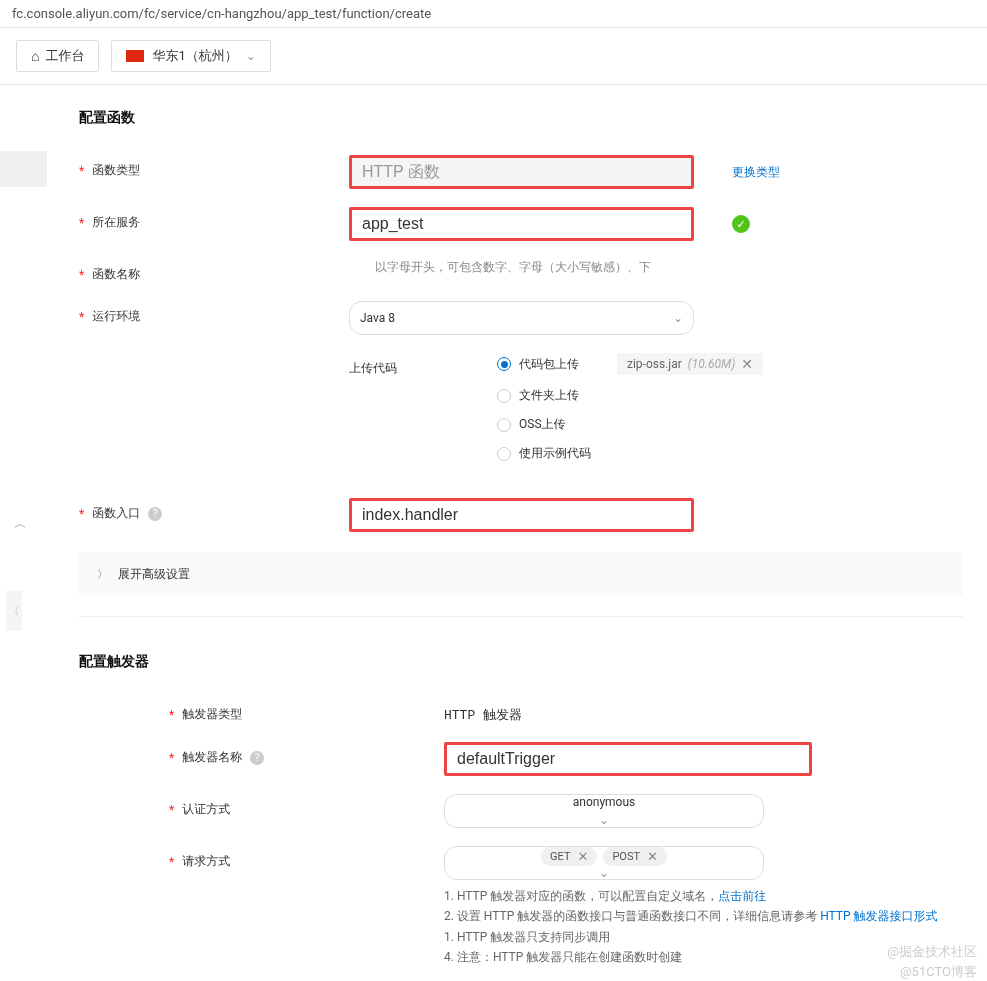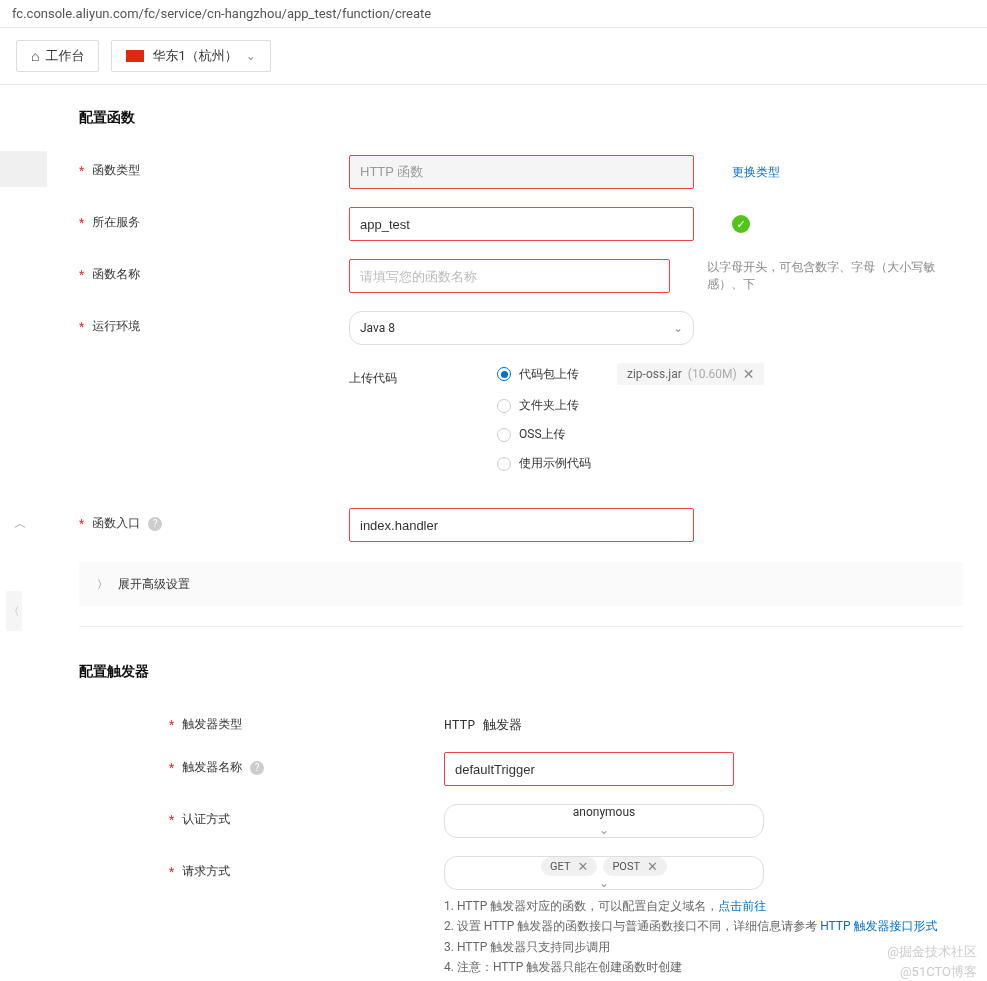--- a/index.html
+++ b/index.html
@@ -22,41 +22,41 @@
     .main { flex: 1; padding: 24px 24px 24px 32px; }
     .section-title { font-size: 14px; font-weight: 600; margin-bottom: 28px; color: #111; }
     
     .form-row { display: flex; align-items: flex-start; margin-bottom: 18px; }
     .form-label { width: 270px; padding-top: 7px; font-size: 12px; color: #333; display: flex; align-items: center; gap: 4px; }
     .form-label.shifted { margin-left: 90px; width: 275px; }
     .required { color: #f5222d; margin-right: 4px; }
     .form-control-area { flex: 1; display: flex; flex-direction: column; }
     .control-line { display: flex; align-items: center; gap: 12px; }
     
-    .text-input { width: 345px; height: 34px; padding: 0 10px; border: 1px solid #ef4444; border-radius: 2px; font-size: 13px; color: #333; }
+    .text-input { width: 345px; height: 34px; padding: 0 10px; border: 3px solid #ef4444; border-radius: 2px; font-size: 16px; color: #333; }
     .text-input::placeholder { color: #bbb; }
     .text-input.disabled { background: #f5f5f5; color: #999; }
-    .text-input.wide { width: 290px; }
+    .text-input.wide { width: 368px; }
     
     .select-box { width: 345px; height: 34px; padding: 0 10px; border: 1px solid #ddd; border-radius: 13px; display: flex; align-items: center; justify-content: space-between; cursor: pointer; font-size: 12px; background: #fff; }
     .select-box.shifted-width { width: 320px; flex-direction: column; }
     .chevron { color: #999; font-size: 12px; }
     
     .link { color: #0070cc; cursor: pointer; font-size: 12px; }
     .check-ok { width: 18px; height: 18px; background: #52c41a; border-radius: 50%; display: inline-flex; align-items:center; justify-content:center; color:#fff; font-size:11px; }
     .help-text { font-size: 12px; color: #888; }
     .help-icon { width: 14px; height: 14px; background: #ccc; border-radius: 50%; display: inline-flex; align-items:center; justify-content:center; color:#fff; font-size:10px; margin-left:4px; }
     
     .radio-group { display: flex; flex-direction: column; gap: 12px; }
     .radio-row { display: flex; align-items: center; gap: 8px; font-size: 12px; }
     .radio-input { width: 14px; height: 14px; border: 1px solid #ccc; border-radius: 50%; display:inline-flex; align-items:center; justify-content:center; }
     .radio-input.checked { border-color: #0070cc; }
     .radio-input.checked::after { content:''; width:7px; height:7px; background:#0070cc; border-radius:50%; }
     .file-chip { display:inline-flex; align-items:center; gap:6px; background:#f5f5f5; padding:3px 10px; border-radius:2px; font-size:12px; color:#666; margin-left: 30px;}
-    .file-chip .size { color:#aaa; }
+    .file-chip .size { color:#aaa;font-style:italic; }
     .file-chip .remove { color:#888; cursor:pointer; font-size: 14px; }
     
     .expand-panel { background: #fafafa; height: 44px; display: flex; align-items: center; padding: 0 18px; gap: 10px; font-size: 12px; cursor: pointer; margin-top: 20px; margin-bottom: 20px; }
     .expand-arrow { font-size: 11px; color: #666; }
     
     .divider { border-top: 1px solid #eee; margin: 20px 0 36px 0; }
     
     .help-notes { font-size: 12px; color: #666; line-height: 1.7; margin-top: 6px; }
     .help-notes .link { color: #0070cc; }
     
@@ -123,21 +123,20 @@
       </div>
     </div>
 
     <div class="form-row">
       <div class="form-label">
         <span class="required">*</span>
           <span>函数名称</span>
       </div>
       <div class="form-control-area">
         <div class="control-line">
-          <input class="text-input" placeholder="请填写您的函数名称" style="">
           <span style="width:14px"></span>
           <span class="help-text">以字母开头，可包含数字、字母（大小写敏感）、下</span>
         </div>
       </div>
     </div>
 
     <div class="form-row">
       <div class="form-label">
         <span class="required">*</span>
           <span>运行环境</span>
@@ -254,21 +253,21 @@
             <span class="tag-chip">
               <span>POST</span>
               <span class="x">✕</span>
             </span>
           </span>
           <span class="chevron">⌄</span>
         </div>
         <div class="help-notes">
           <div><span>1. HTTP 触发器对应的函数，可以配置自定义域名，</span><span class="link">点击前往</span></div>
           <div><span>2. 设置 HTTP 触发器的函数接口与普通函数接口不同，详细信息请参考 </span><span class="link">HTTP 触发器接口形式</span></div>
-          <div>3. HTTP 触发器只支持同步调用</div>
+          <div>1. HTTP 触发器只支持同步调用</div>
           <div>4. 注意：HTTP 触发器只能在创建函数时创建</div>
         </div>
       </div>
     </div>
 
   </div>
 </div>
 
 <div class="watermark">
   <div>@掘金技术社区</div>

